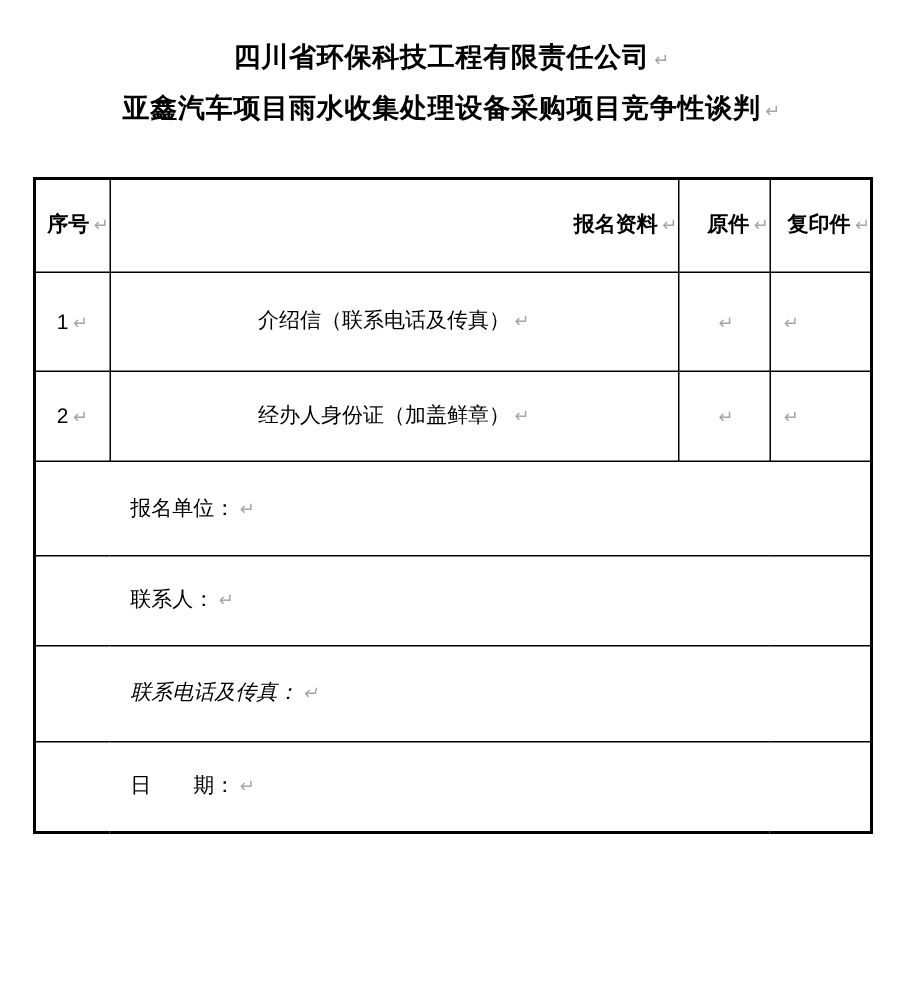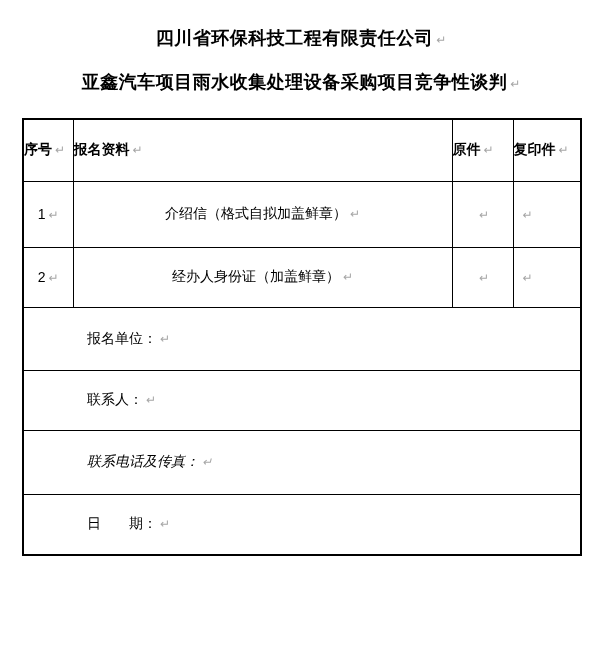--- a/index.html
+++ b/index.html
@@ -18,21 +18,21 @@
     left: 0;
     width: 602px;
     text-align: center;
     font-size: 18px;
     font-weight: bold;
     letter-spacing: 0.5px;
     color: #000000;
     white-space: nowrap;
   }
   .title-1 { top: 26px; }
-  .title-2 { top: 70px; }
+  .title-2 { top: 60px; }
   .pmark {
     color: #a6a6a6;
     font-size: 12px;
     font-weight: normal;
     margin-left: 3px;
     letter-spacing: 0;
   }
   table.reg-table {
     position: absolute;
     top: 118px;
@@ -43,21 +43,21 @@
     border: 2px solid #000000;
   }
   .reg-table th, .reg-table td {
     border: 1px solid #000000;
     vertical-align: middle;
     font-size: 14px;
     background: #ffffff;
   }
   .reg-table th {
     font-weight: bold;
-    text-align: left;
+    text-align: right;
   }
   .row-header  { height: 62px; }
   .row-item-1  { height: 66px; }
   .row-item-2  { height: 60px; }
   .row-form-1  { height: 63px; }
   .row-form-2  { height: 60px; }
   .row-form-3  { height: 64px; font-style: italic; }
   .row-form-4  { height: 60px; }
   .row-form-5  { height: 61px; }
   .cell-no       { text-align: center; font-size: 13px; }
@@ -109,21 +109,21 @@
         <th>
           <span>复印件</span><span class="pmark">↵</span>
         </th>
       </tr>
 
       <tr class="row-item-1">
         <td class="cell-no">
           <span>1</span><span class="pmark">↵</span>
         </td>
         <td class="cell-material">
-          <span>介绍信（格式自拟加盖鲜章）</span><span class="pmark">↵</span>
+          <span>介绍信（联系电话及传真）</span><span class="pmark">↵</span>
         </td>
         <td class="cell-original">
           <span class="pmark">↵</span>
         </td>
         <td class="cell-copy">
           <span class="pmark">↵</span>
         </td>
       </tr>
 
       <tr class="row-item-2">

